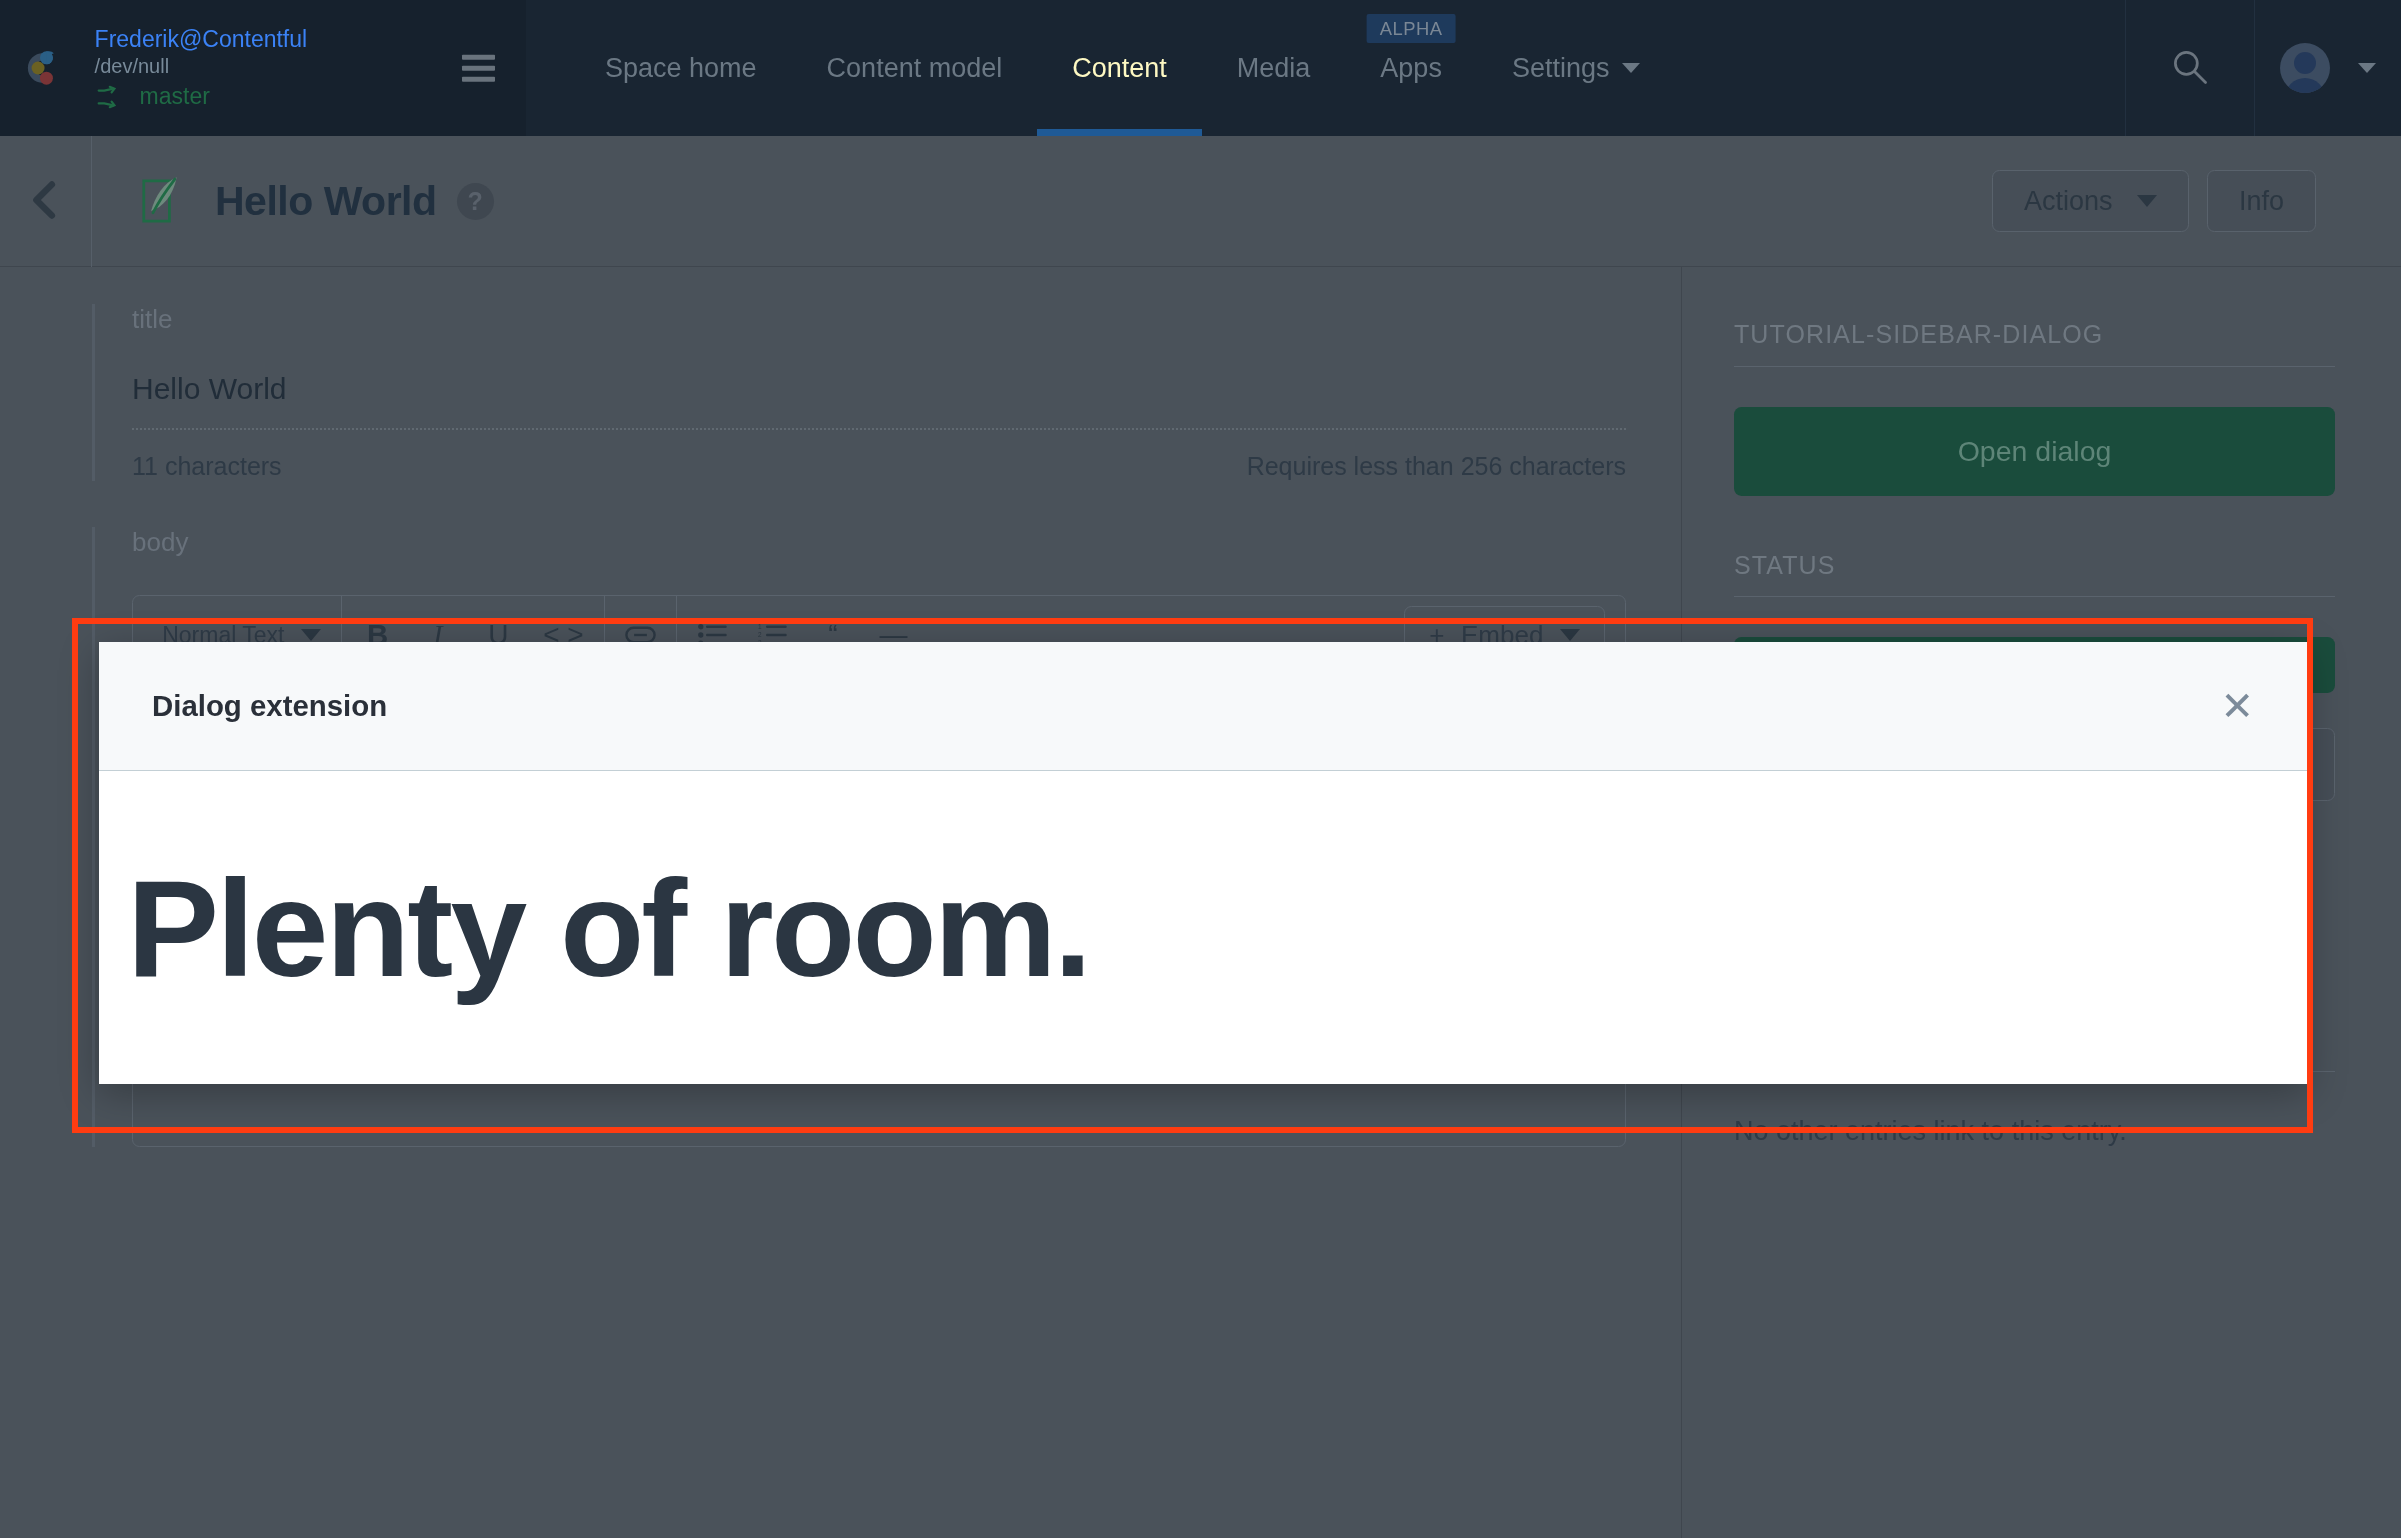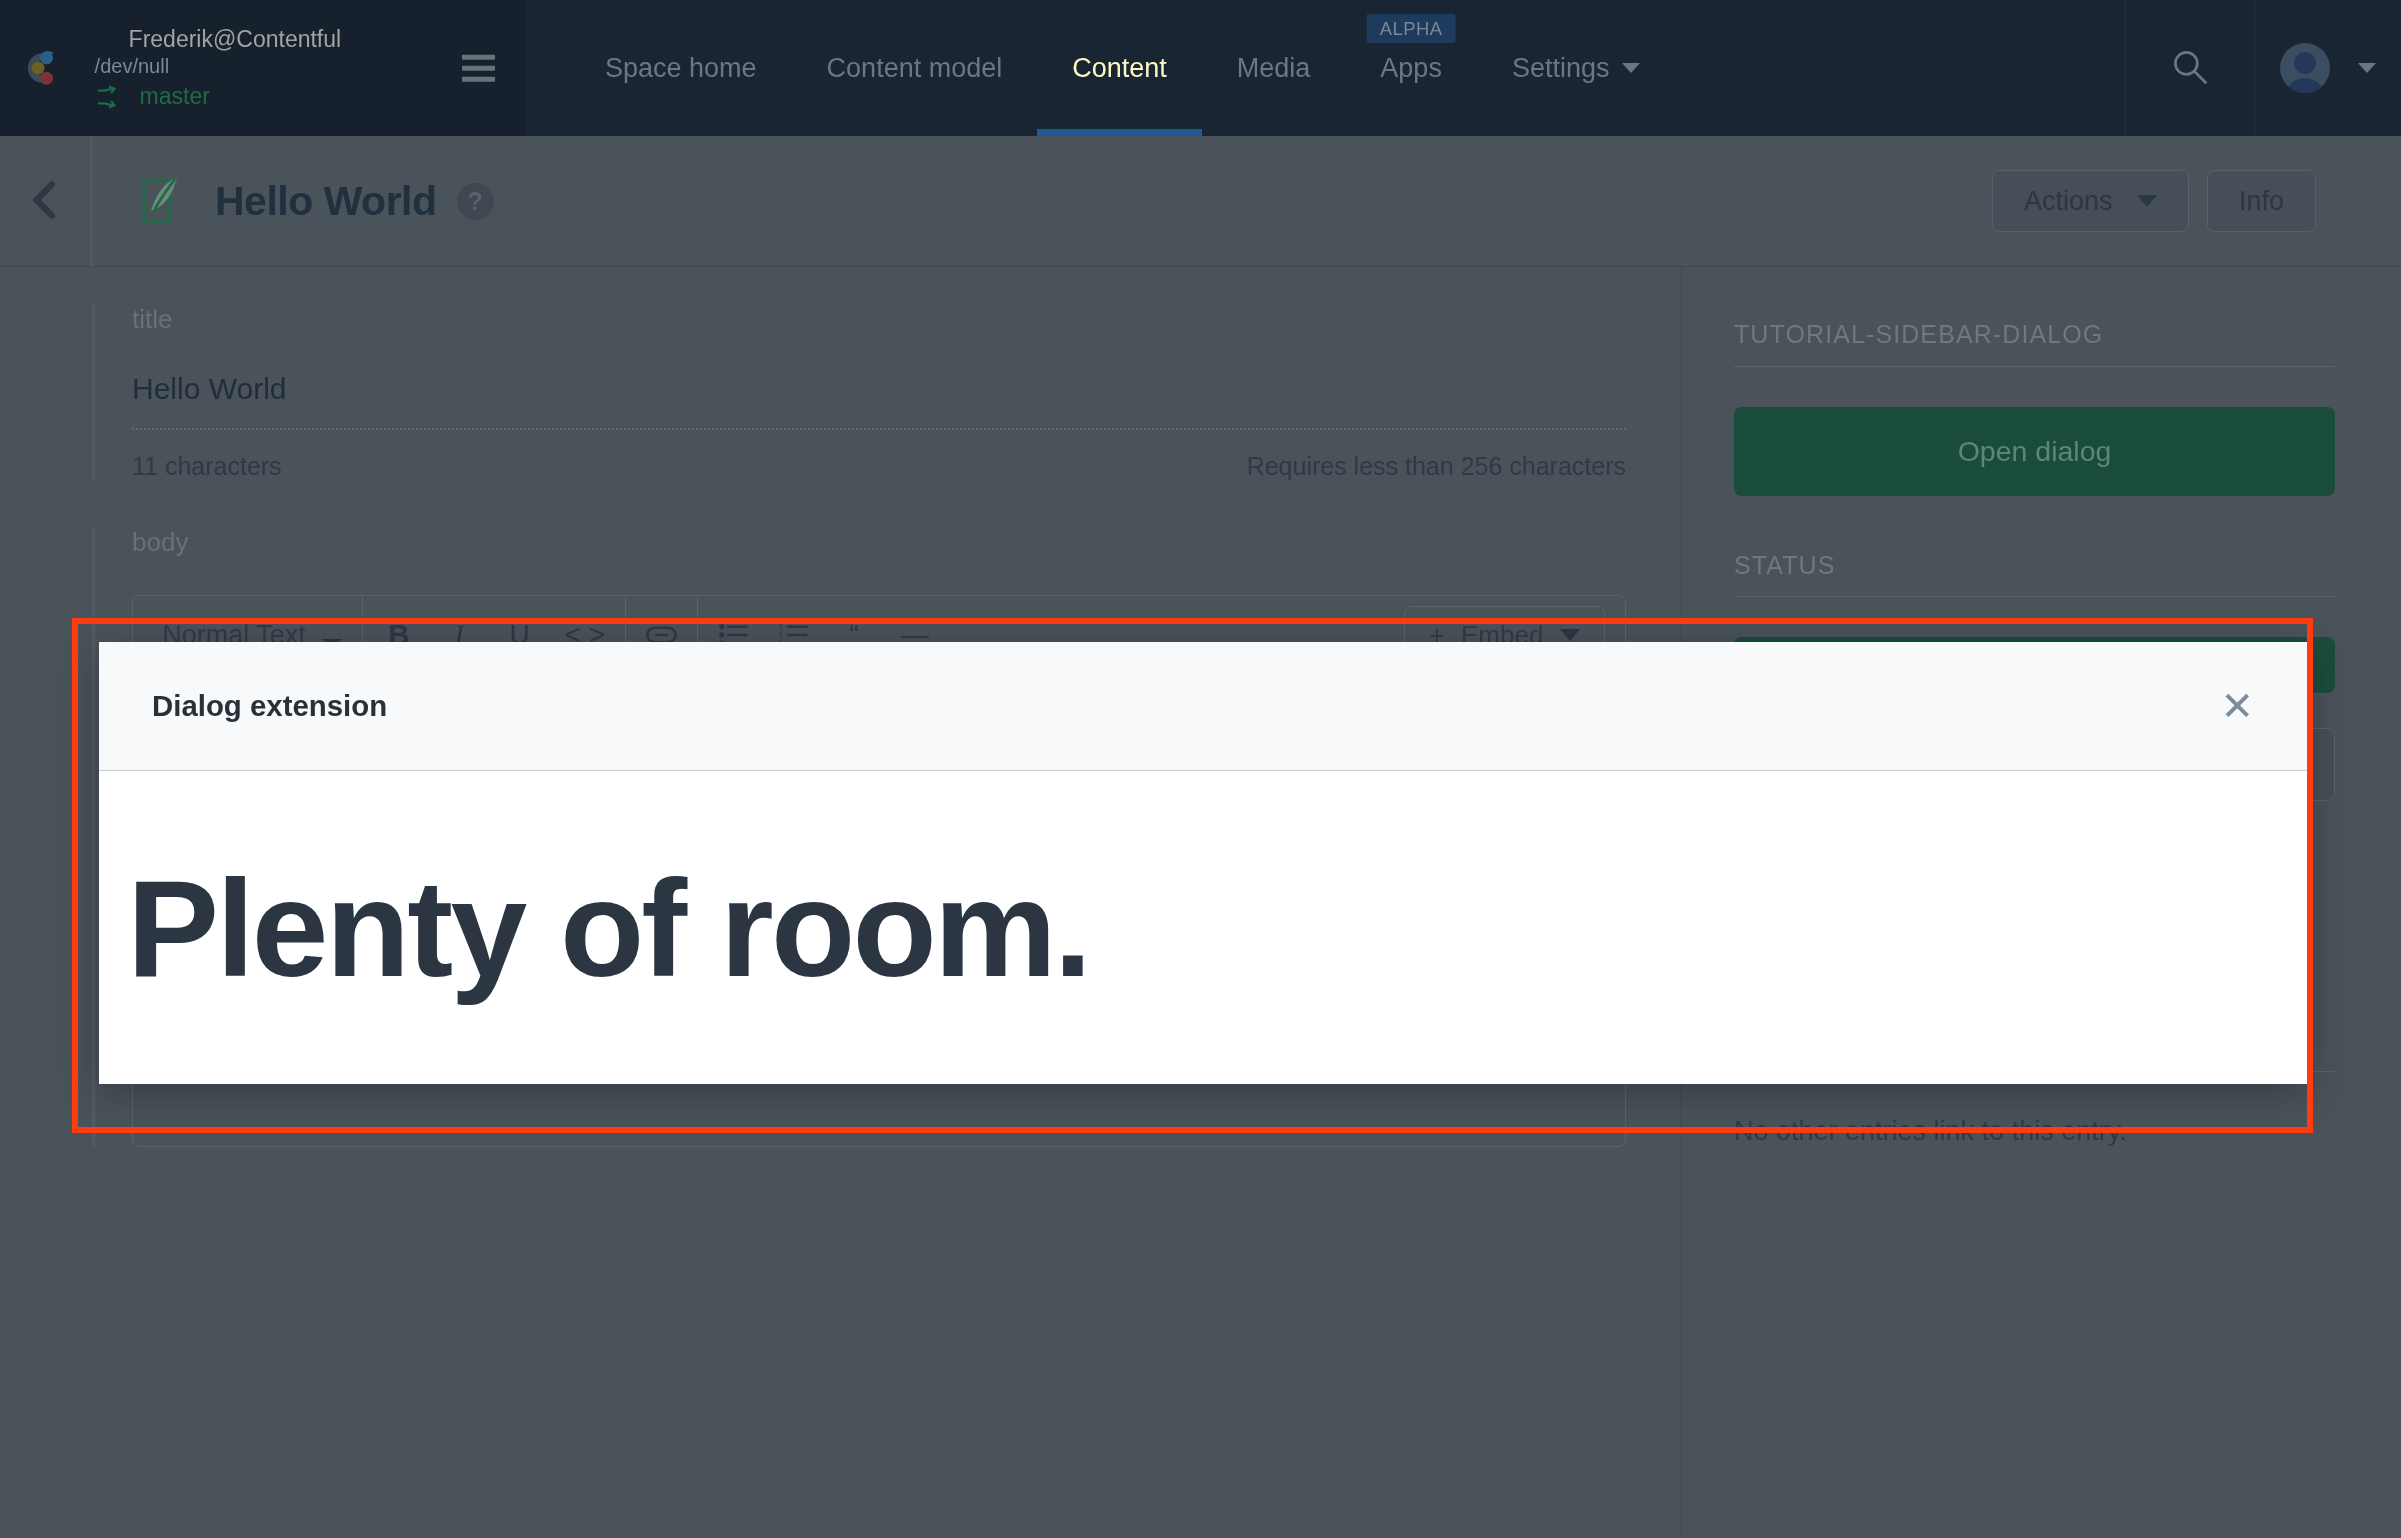--- a/index.html
+++ b/index.html
@@ -22,21 +22,21 @@
   .nav-space {
     width: 526px; height: 136px;
     background: #16212d;
     display: flex; align-items: center;
     padding: 0 26px 0 26px;
     position: relative;
   }
   .logo-c { width: 52px; height: 52px; position: relative; flex: 0 0 52px; margin-right: 16.6px;}
   .logo-c svg { display:block; }
   .space-meta { display: flex; flex-direction: column; justify-content: center; gap: 1.8px; }
-  .space-org { font-size: 23px; color: #a3a3a3; line-height: 1.15; margin-left: 34px; }
+  .space-org { font-size: 23px; color: #3b82f6; line-height: 1.15; }
   .space-name { font-size: 20px; color: #788a99; line-height: 1.2; }
   .space-env { display: flex; align-items: center; gap: 21px; margin-top: 3.7px; }
   .env-icon { width: 24px; height: 24px; color: #1f6b45; flex: 0 0 24px; }
   .env-name { font-size: 23px; color: #1f6b45; }
   .hamburger { position: absolute; right: 31px; top: 50%; transform: translateY(-50%);
     width: 33px; display: flex; flex-direction: column; gap: 6.4px; cursor: pointer; }
   .hamburger i { display: block; height: 4.6px; background: #69737d; border-radius: 0.9px; }
 
   .nav-tabs { flex: 1; display: flex; align-items: stretch; padding-left: 44px; }
   .nav-tab {
@@ -112,21 +112,21 @@
     height: 552px; position: relative; background: #4a525a;
   }
   .rte-toolbar {
     display: flex; align-items: center; height: 79px;
     border-bottom: 1.8px solid #5a636d; padding: 0 20px;
   }
   .tb-group { display: flex; align-items: center; height: 100%; padding: 0 20px;
     border-right: 1.8px solid #5a636d; gap: 29.4px; }
   .tb-group:first-child { padding-left: 9.2px; }
   .tb-group.last { border-right: none; }
-  .tb-sel { font-size: 27px; color: #2f3b47; display:flex; align-items:flex-end; gap:16.6px; cursor:pointer;}
+  .tb-sel { font-size: 23px; color: #2f3b47; display:flex; align-items:center; gap:16.6px; cursor:pointer;}
   .tb-btn { font-size: 28px; color: #2c3843; cursor: pointer; display:flex; align-items:center; justify-content:center; min-width: 31px;}
   .tb-btn.bold { font-weight: bold; font-size: 29.4px; }
   .tb-btn.ital { font-style: italic; font-family: "Liberation Serif", serif; }
   .tb-btn.under { text-decoration: underline; }
   .embed-btn {
     margin-left: auto; border: 1.8px solid #5a636d; border-radius: 7.4px;
     padding: 13px 24px; font-size: 26px; color: #2f3b47;
     display: flex; align-items: center; gap: 16.6px; cursor: pointer;
   }
 

